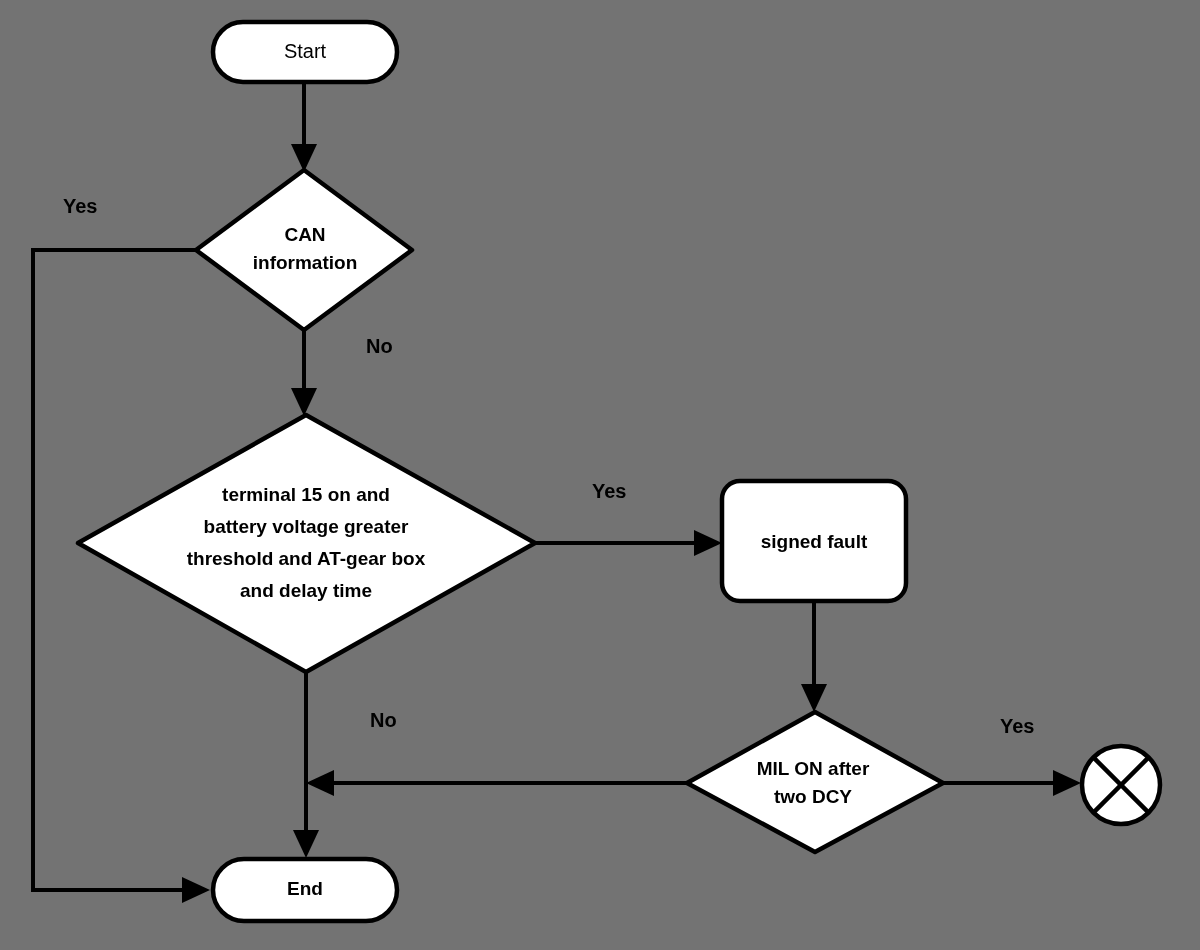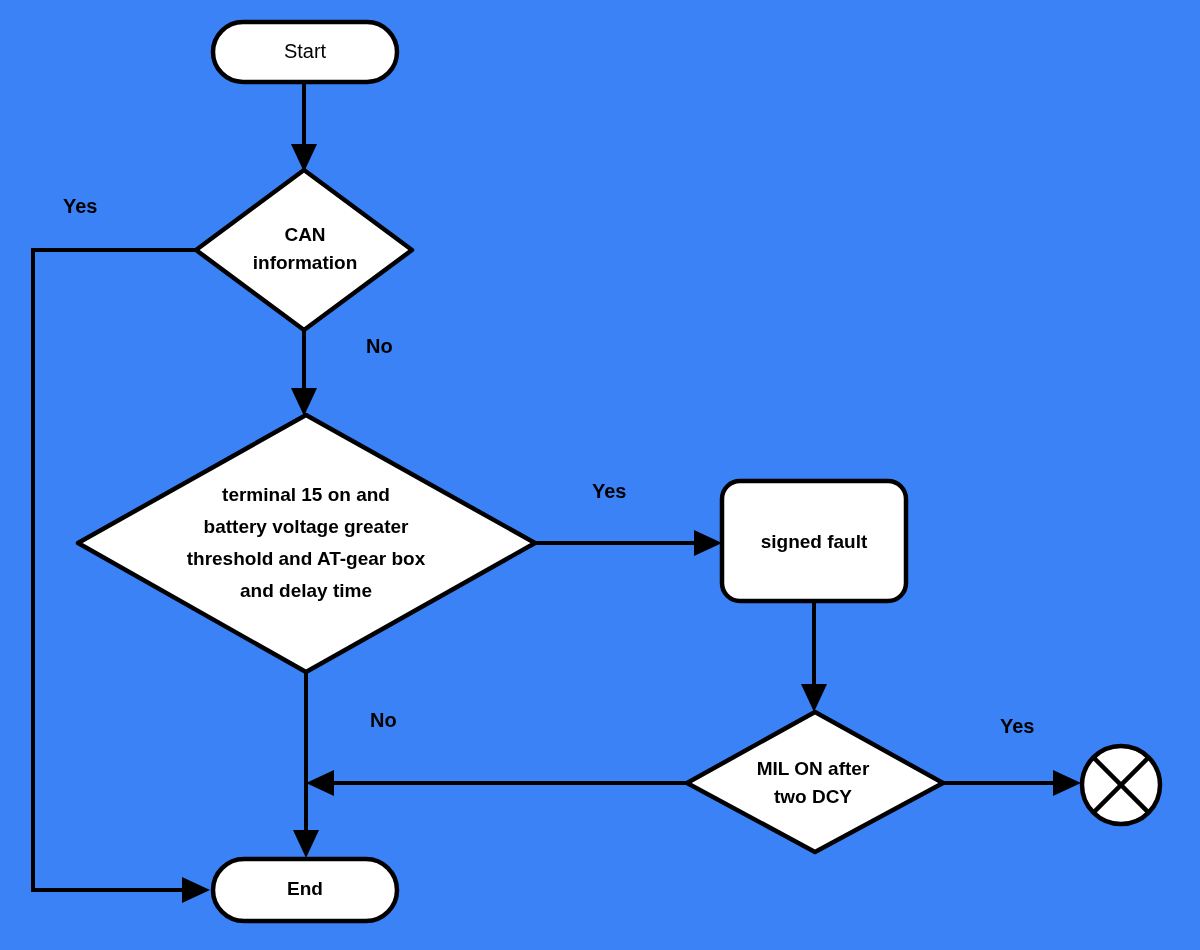--- a/index.html
+++ b/index.html
@@ -7,21 +7,21 @@
     padding: 0;
     background: #ffffff;
   }
   body {
     font-family: "Liberation Sans", sans-serif;
   }
   #flowchart-root {
     position: relative;
     width: 1200px;
     height: 950px;
-    background: #3b82f6;
+    background: #737373;
     overflow: hidden;
   }
   svg#flow-svg {
     position: absolute;
     top: 0;
     left: 0;
     width: 1200px;
     height: 950px;
   }
   .shape-stroke {

